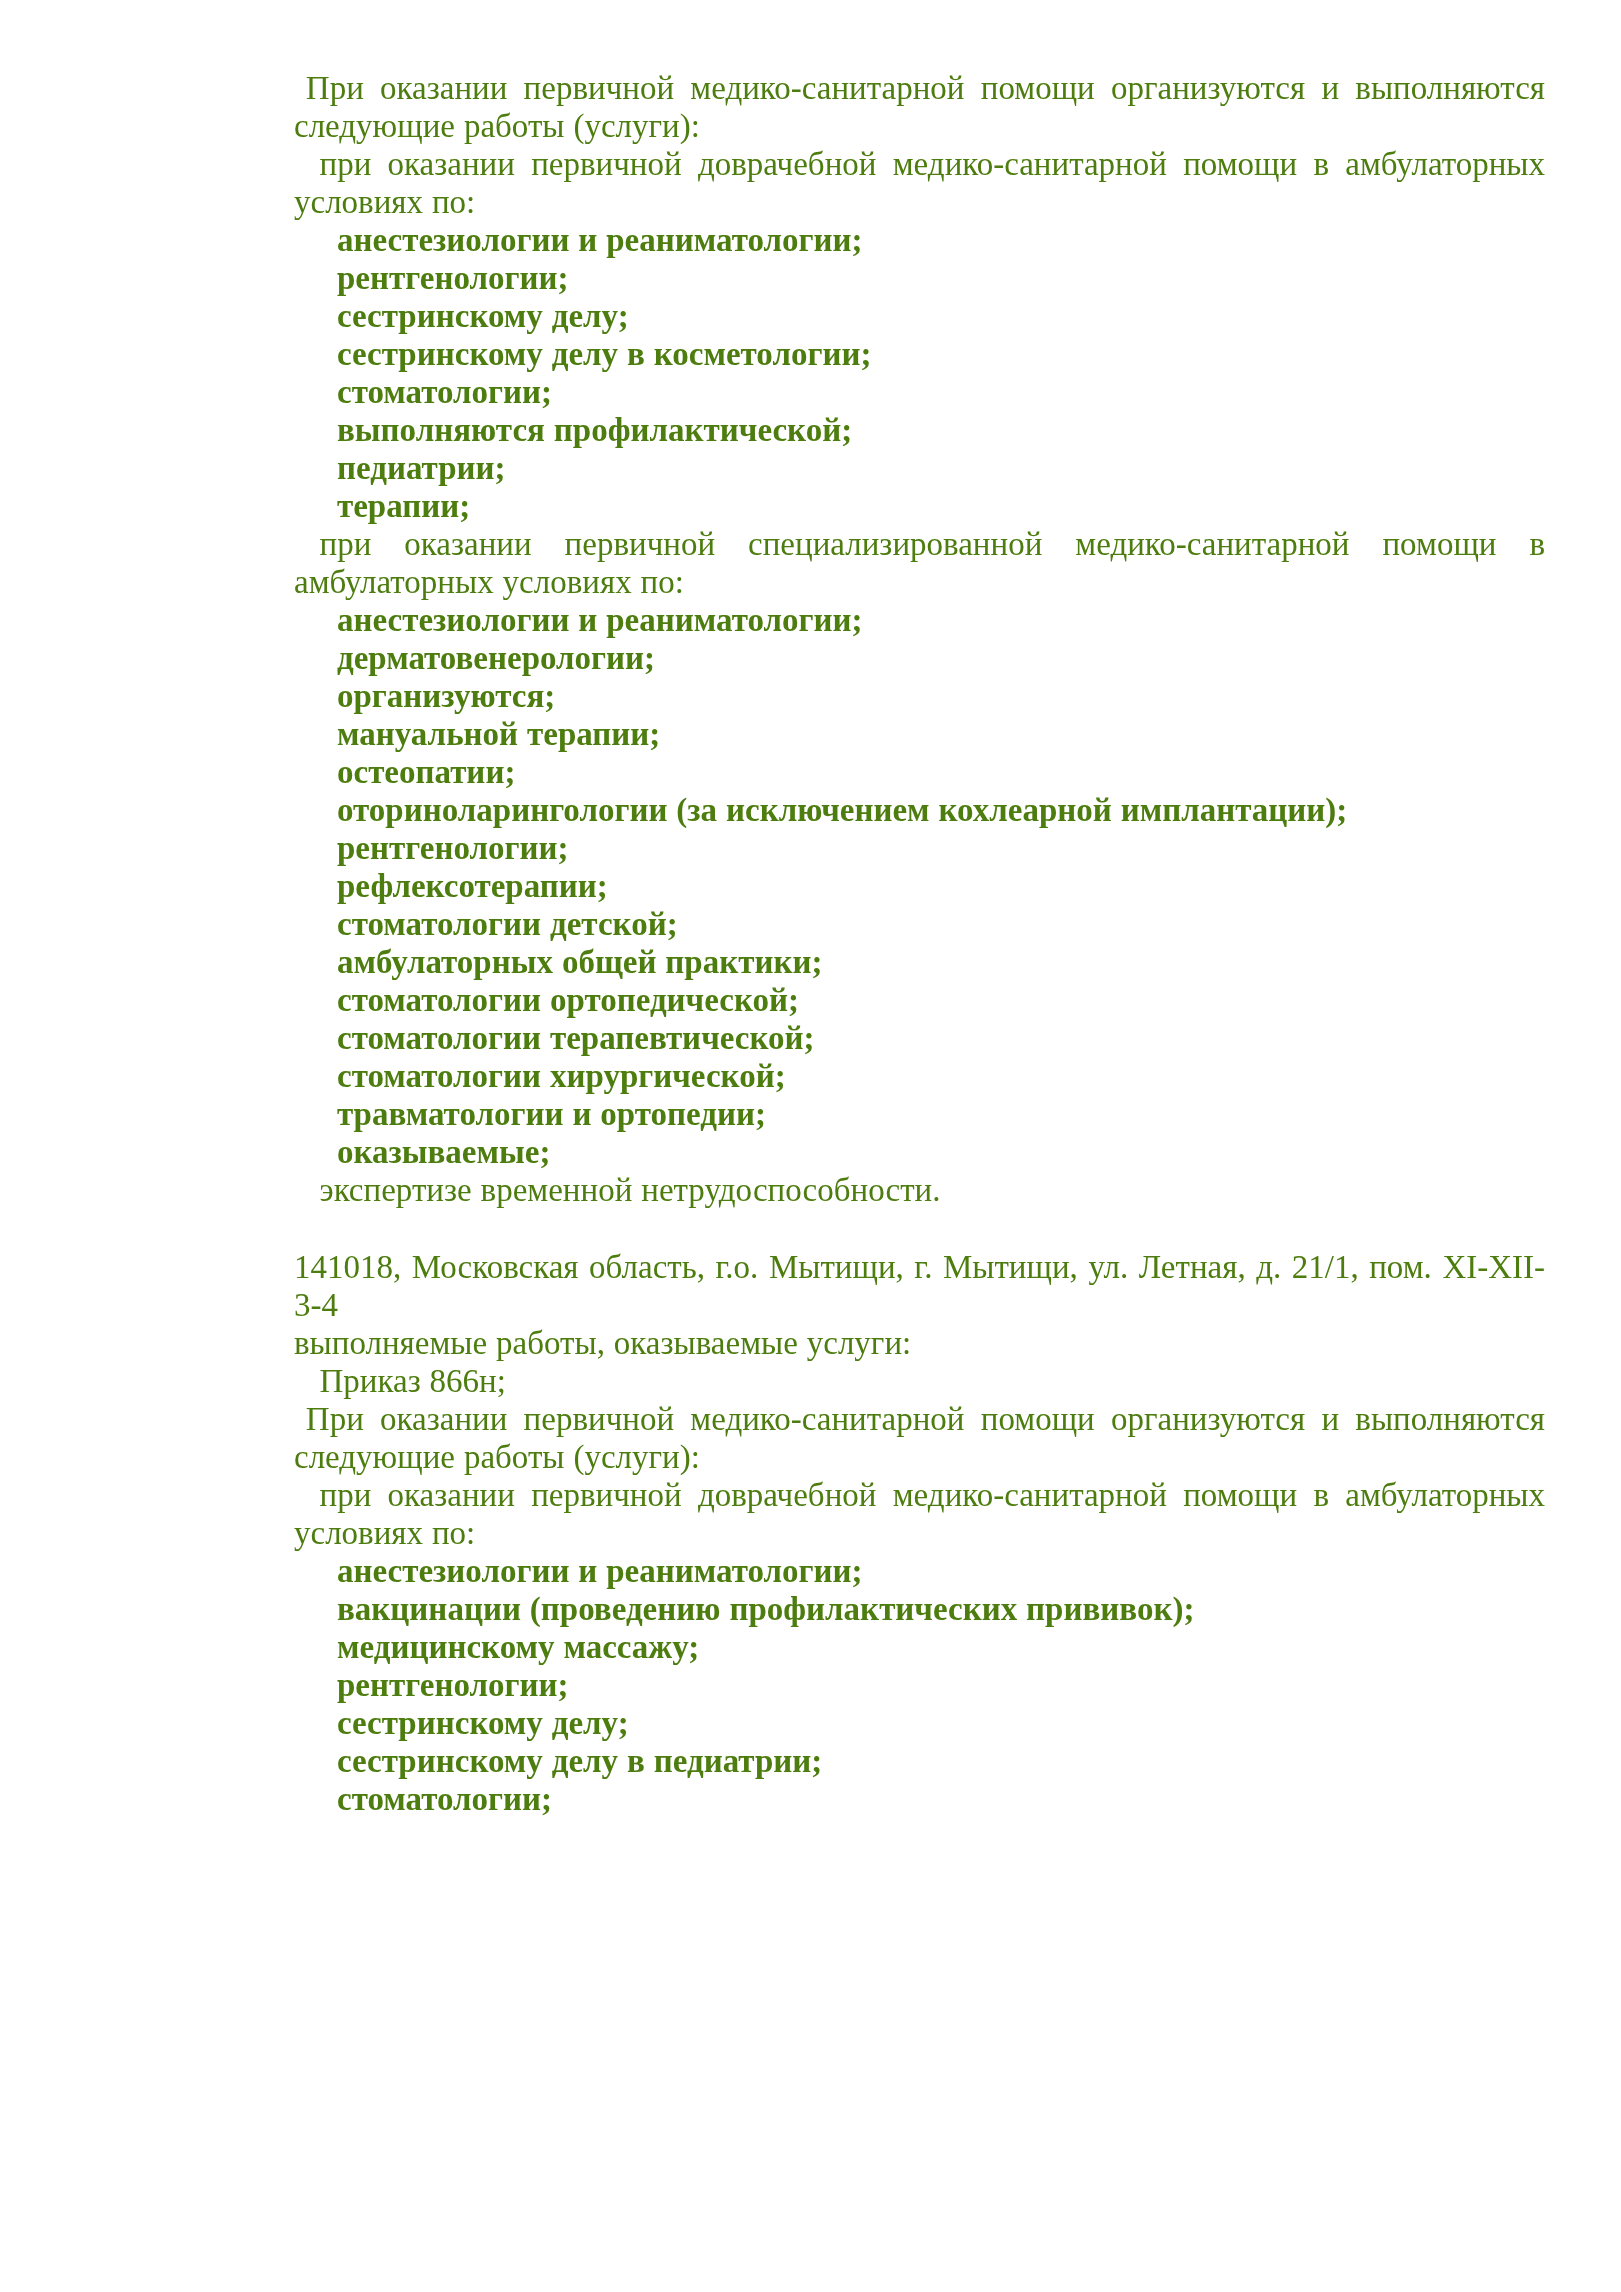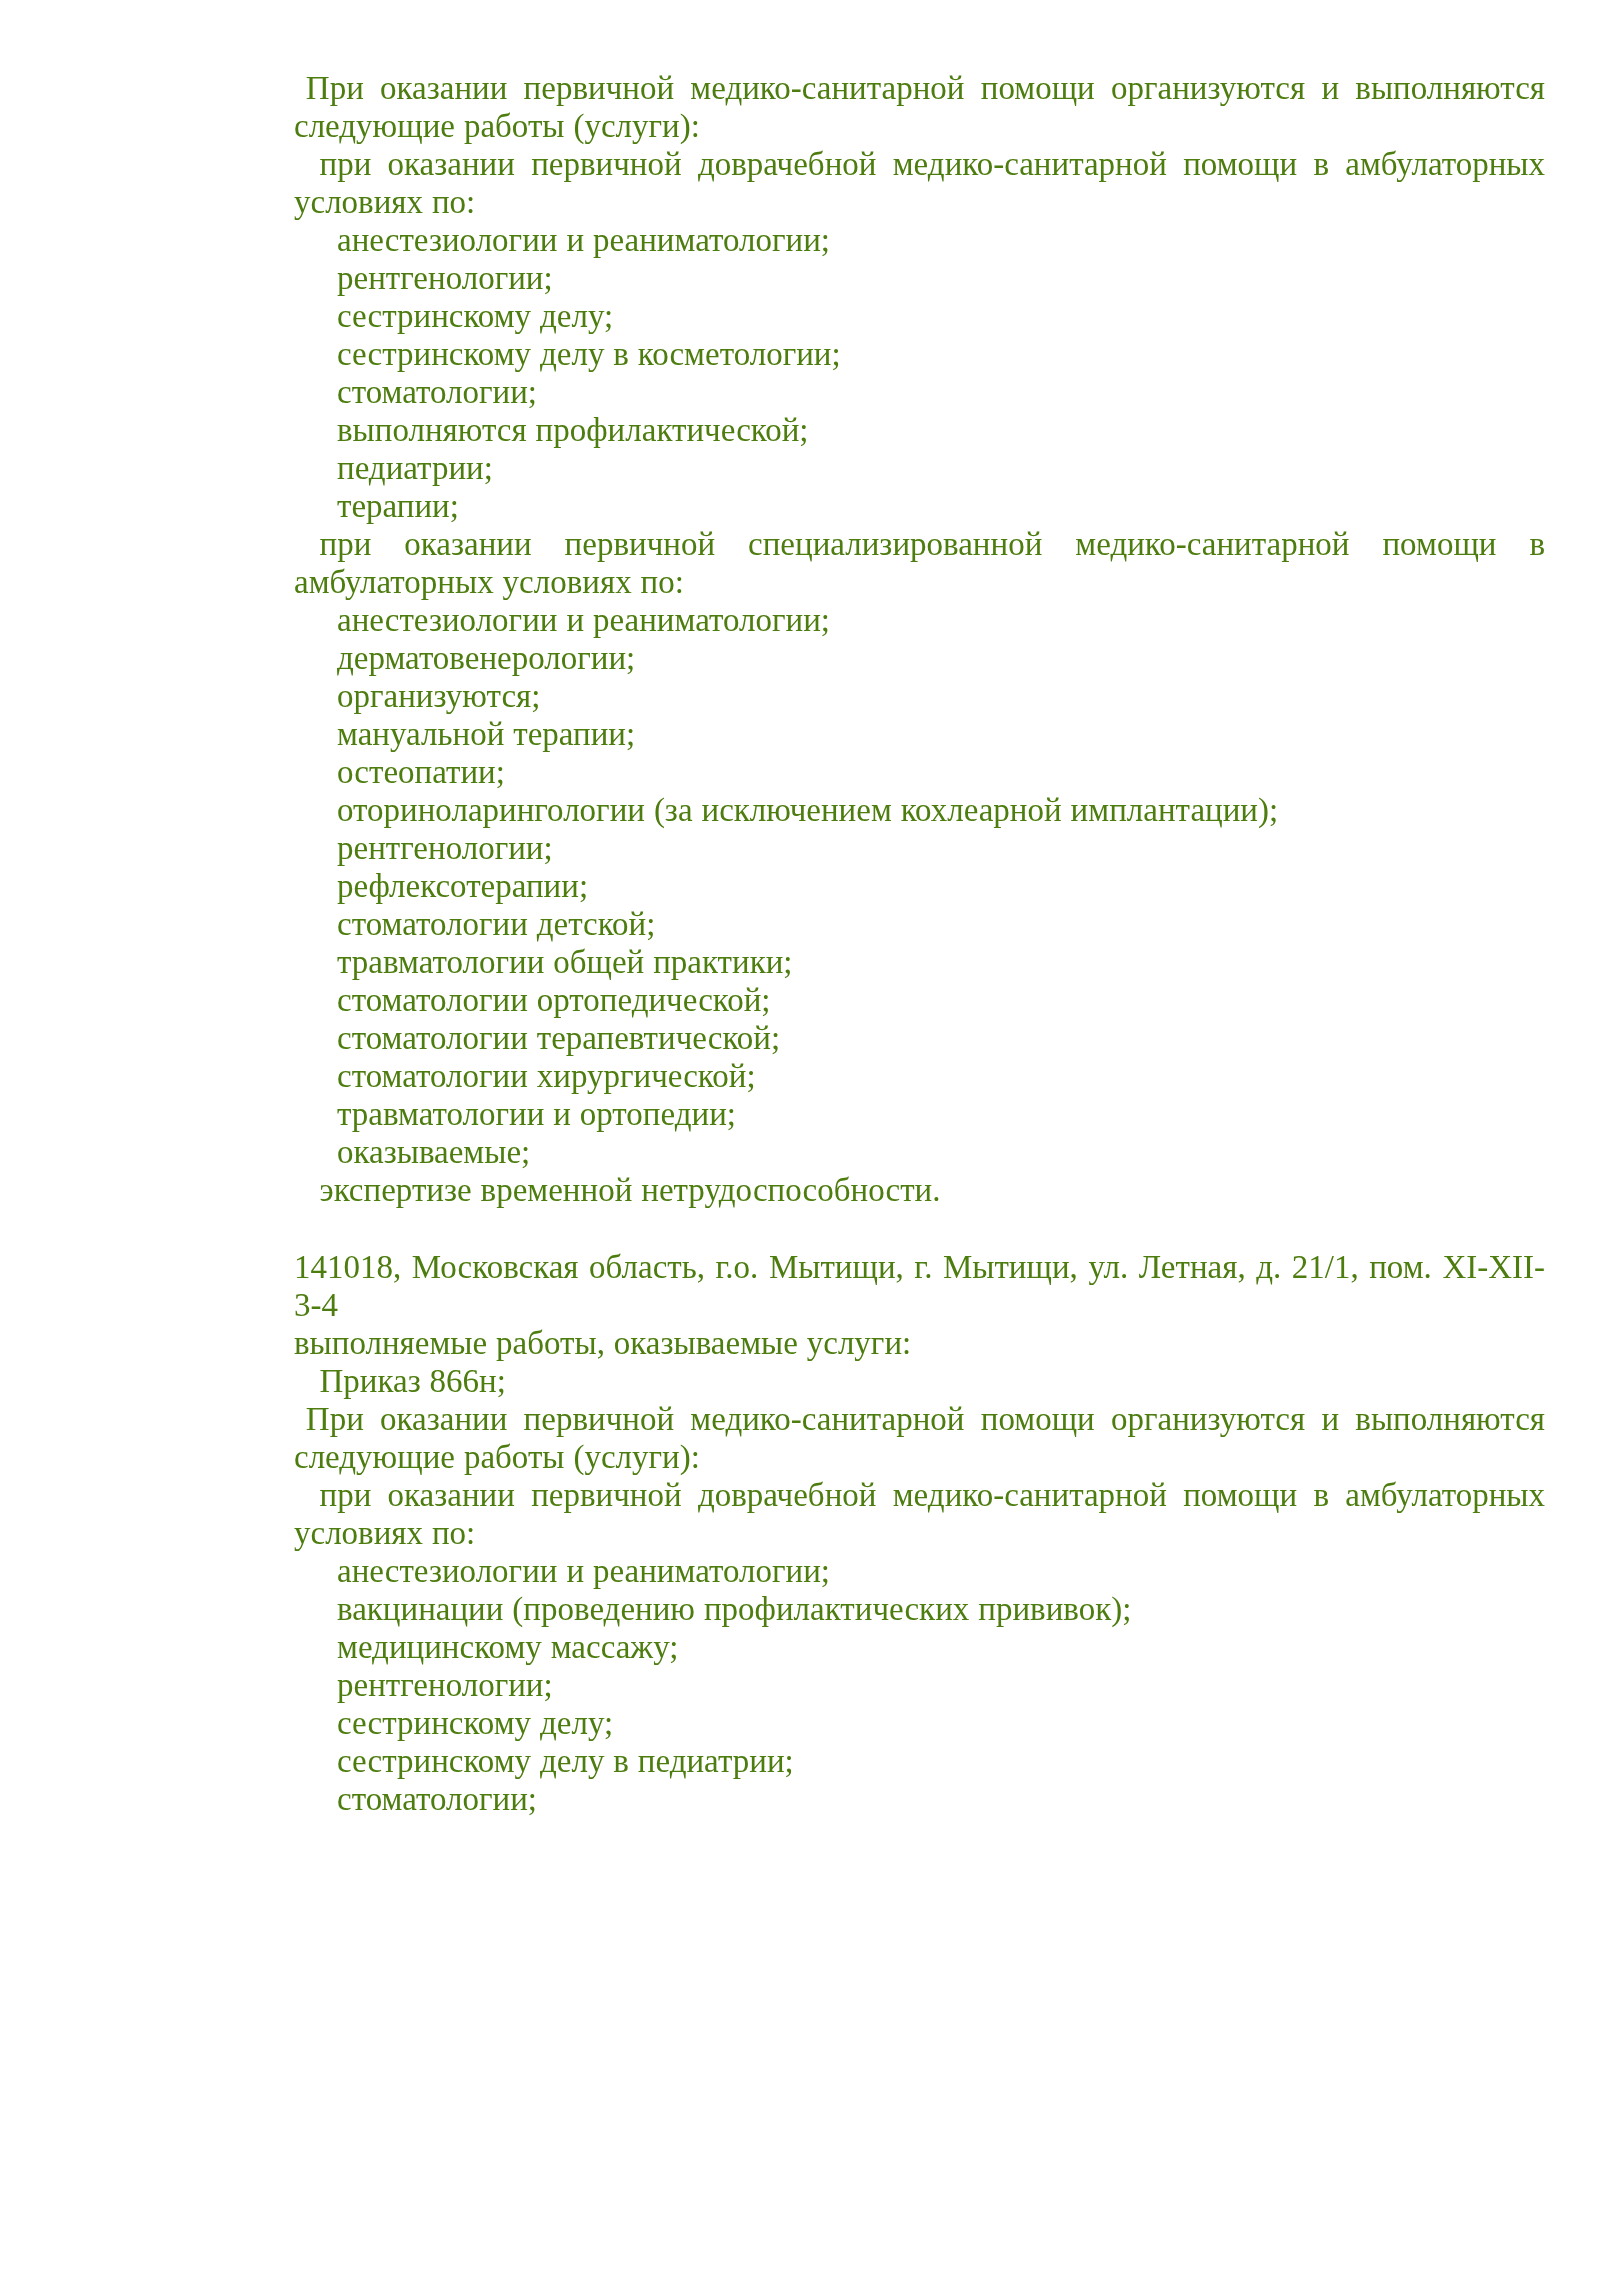--- a/index.html
+++ b/index.html
@@ -25,21 +25,21 @@
   }
   p.para {
     margin: 0;
     padding: 0;
     text-align: justify;
     word-spacing: 0.02em;
   }
   .indent-p0 { text-indent: 0; }
   .indent-p1 { text-indent: 11.8px; }
   .indent-p2 { text-indent: 25.5px; }
-  .indent-li { text-indent: 43px; }
+  .indent-li { text-indent: 43px; font-weight: bold; }
   .section-gap { height: 39px; }
 </style>
 </head>
 <body>
 
 <div class="page" style="background: rgb(255, 255, 255); color: #4d7c0f;">
   <div id="paragraph-list">
       <p class="para indent-p1">При оказании первичной медико-санитарной помощи организуются и выполняются следующие работы (услуги):</p>
       <p class="para indent-p2">при оказании первичной доврачебной медико-санитарной помощи в амбулаторных условиях по:</p>
       <p class="para indent-li">анестезиологии и реаниматологии;</p>
@@ -53,21 +53,21 @@
       <p class="para indent-p2">при оказании первичной специализированной медико-санитарной помощи в амбулаторных условиях по:</p>
       <p class="para indent-li">анестезиологии и реаниматологии;</p>
       <p class="para indent-li">дерматовенерологии;</p>
       <p class="para indent-li">организуются;</p>
       <p class="para indent-li">мануальной терапии;</p>
       <p class="para indent-li">остеопатии;</p>
       <p class="para indent-li">оториноларингологии (за исключением кохлеарной имплантации);</p>
       <p class="para indent-li">рентгенологии;</p>
       <p class="para indent-li">рефлексотерапии;</p>
       <p class="para indent-li">стоматологии детской;</p>
-      <p class="para indent-li">травматологии общей практики;</p>
+      <p class="para indent-li">амбулаторных общей практики;</p>
       <p class="para indent-li">стоматологии ортопедической;</p>
       <p class="para indent-li">стоматологии терапевтической;</p>
       <p class="para indent-li">стоматологии хирургической;</p>
       <p class="para indent-li">травматологии и ортопедии;</p>
       <p class="para indent-li">оказываемые;</p>
       <p class="para indent-p2">экспертизе временной нетрудоспособности.</p>
       <div class="section-gap"></div>
       <p class="para indent-p0">141018, Московская область, г.о. Мытищи, г. Мытищи, ул. Летная, д. 21/1, пом. XI-XII-3-4</p>
       <p class="para indent-p0">выполняемые работы, оказываемые услуги:</p>
       <p class="para indent-p2">Приказ 866н;</p>

